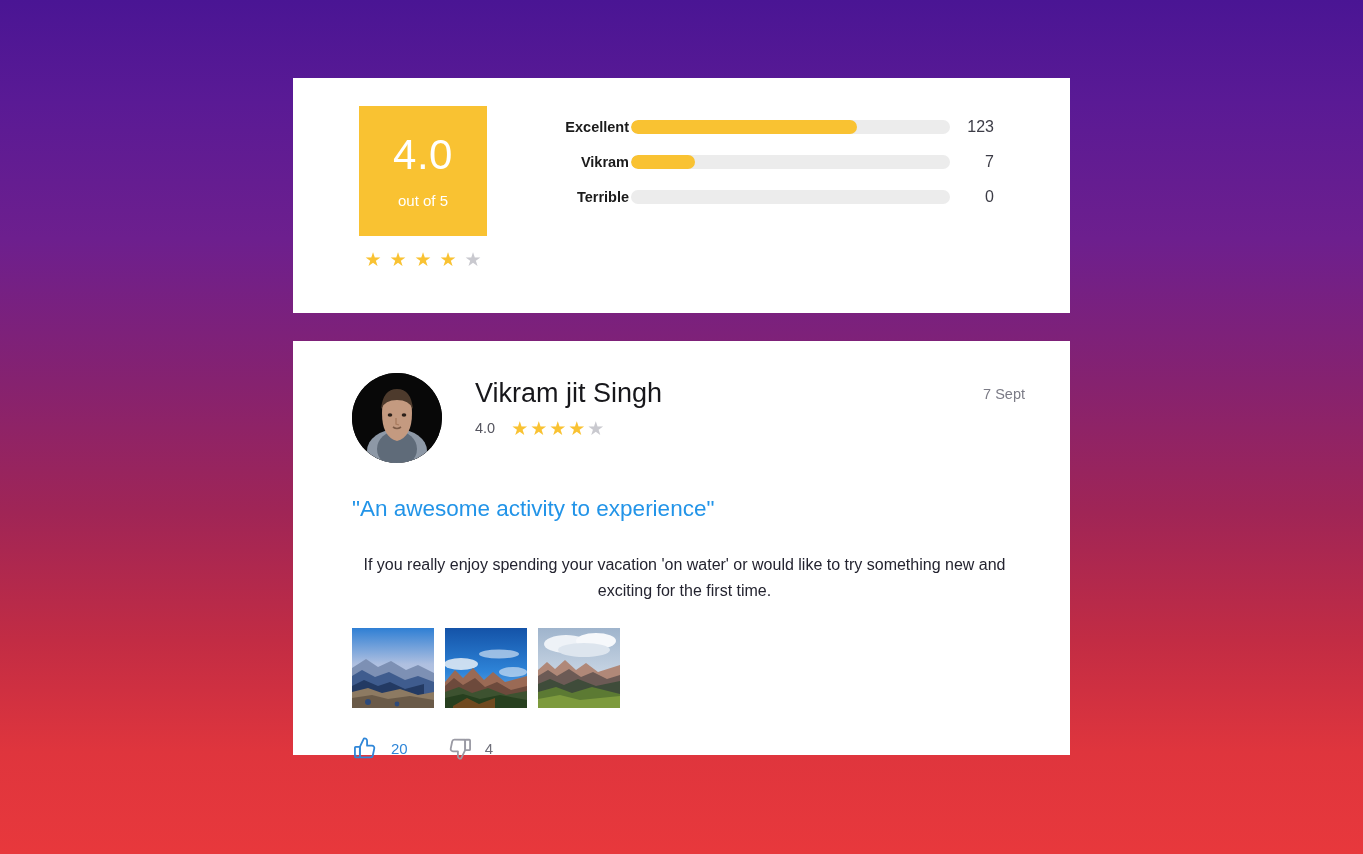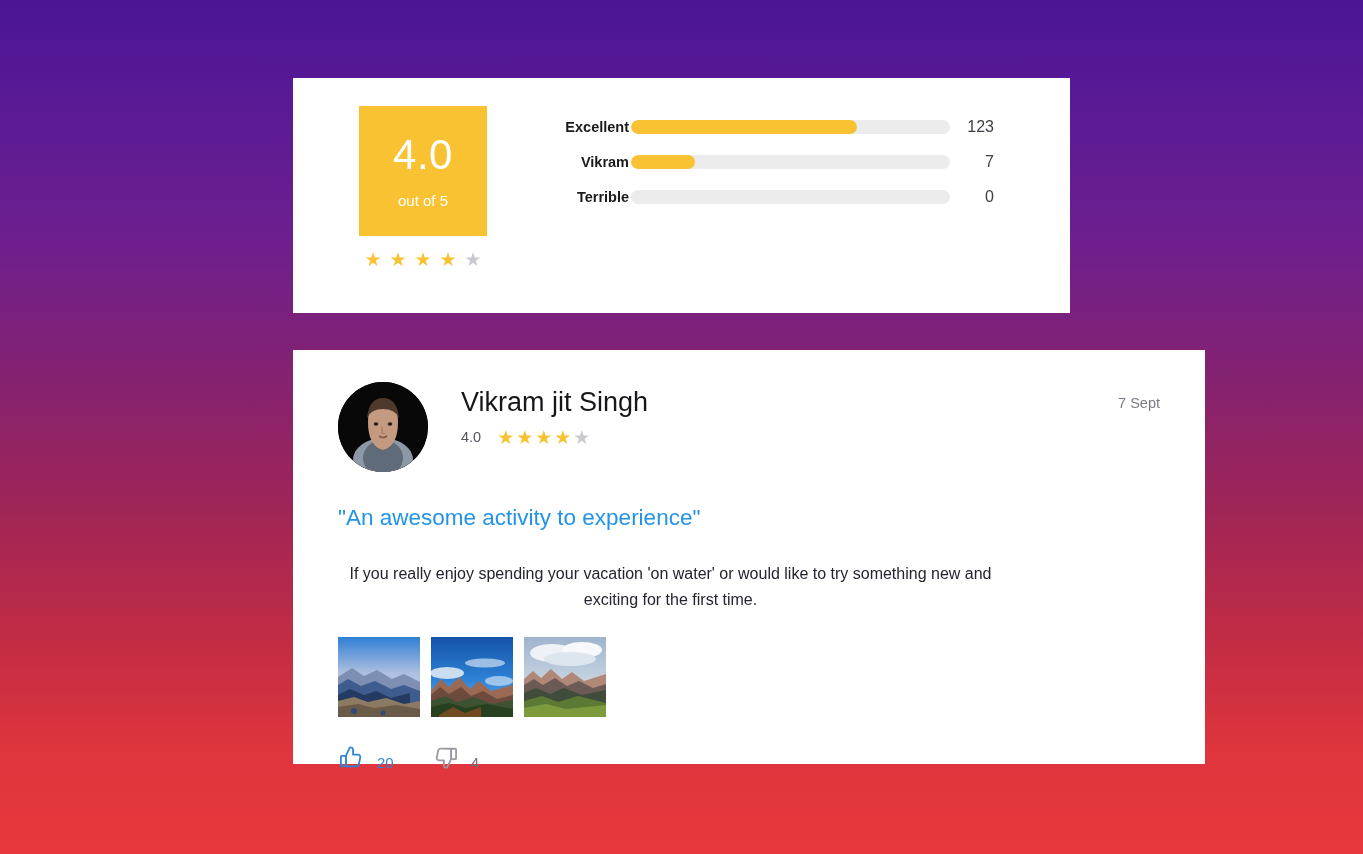--- a/index.html
+++ b/index.html
@@ -126,25 +126,25 @@
     width: 44px;
     text-align: right;
     font-size: 16px;
     color: #3c3c46;
   }
 
   
   .review-card {
     position: absolute;
     left: 293px;
-    top: 350px;
-    width: 912px;
+    top: 341px;
+    width: 777px;
     height: 414px;
     background: #ffffff;
-    padding: 32px 45px 0 45px;
+    padding: 32px 45px 0 59px;
   }
 
   .review-head {
     display: flex;
     align-items: flex-start;
   }
 
   .avatar {
     width: 90px;
     height: 90px;
@@ -227,21 +227,21 @@
 
   
   .reactions {
     margin-top: 27px;
     display: flex;
     align-items: center;
   }
 
   .reaction {
     display: flex;
-    align-items: flex-end;
+    align-items: center;
     margin-right: 38px;
   }
 
   .reaction svg { display: block; }
 
   .reaction-count {
     font-size: 15px;
     margin-left: 12px;
   }
 

